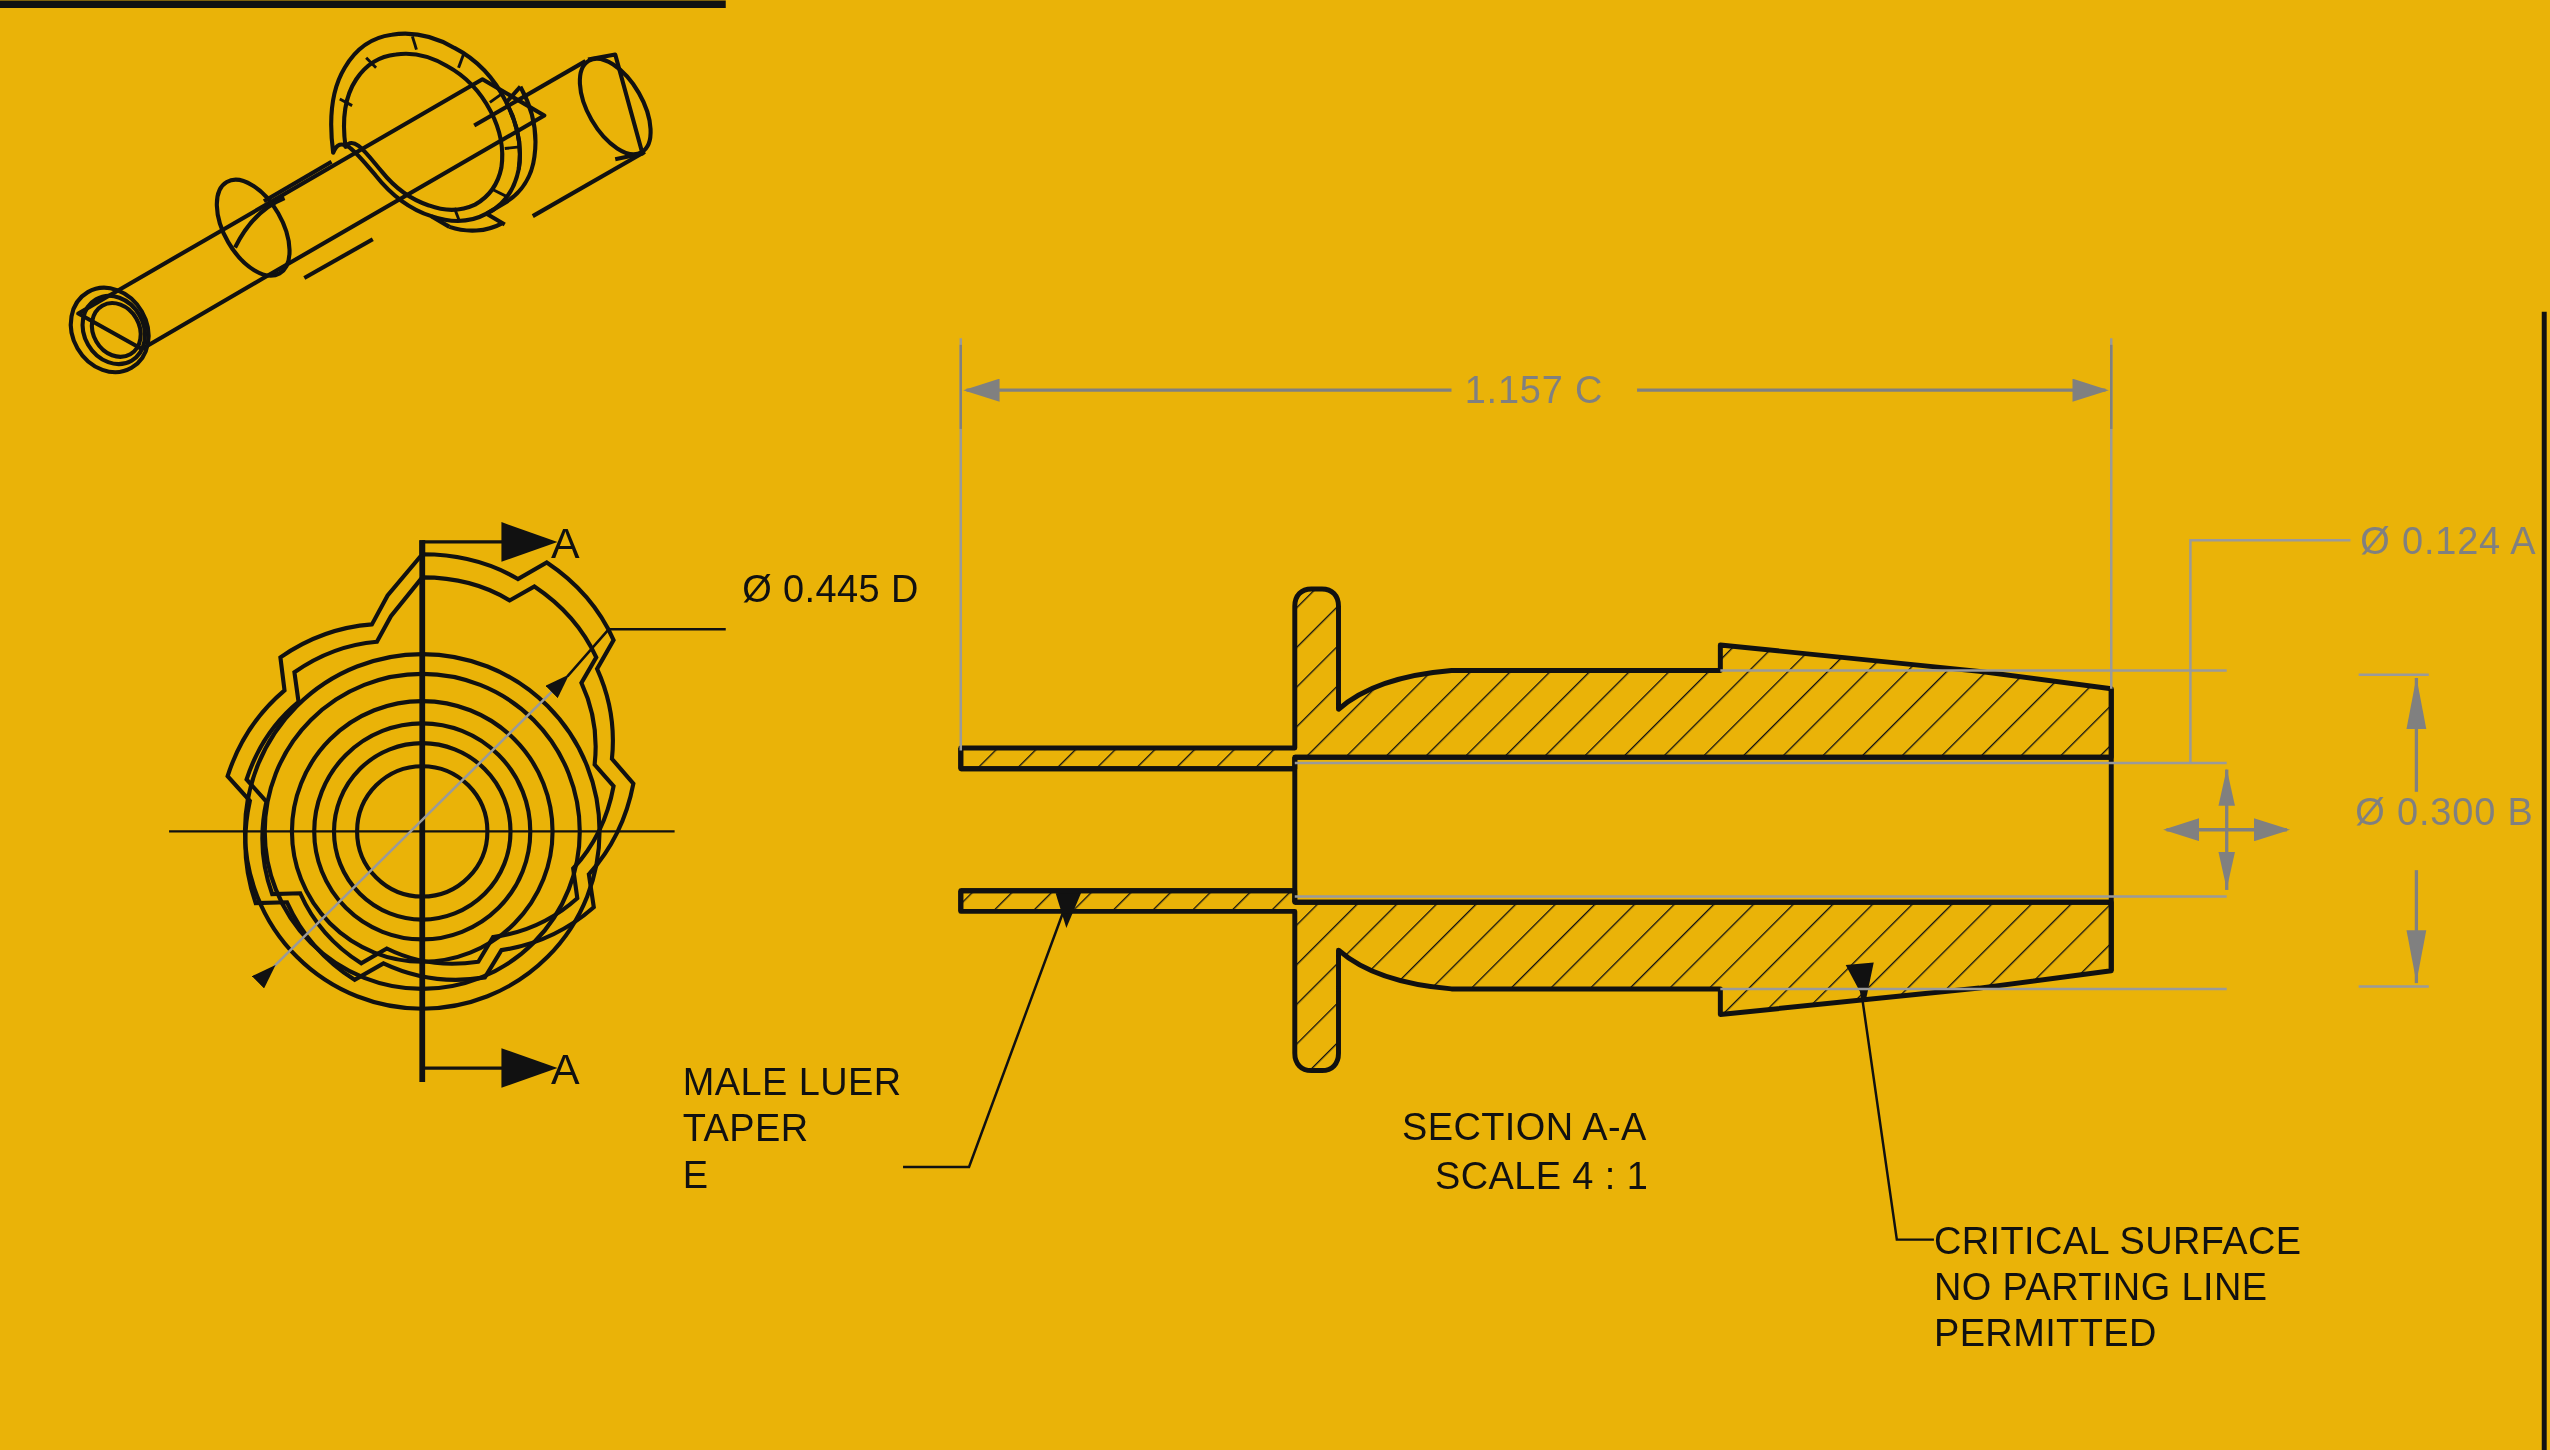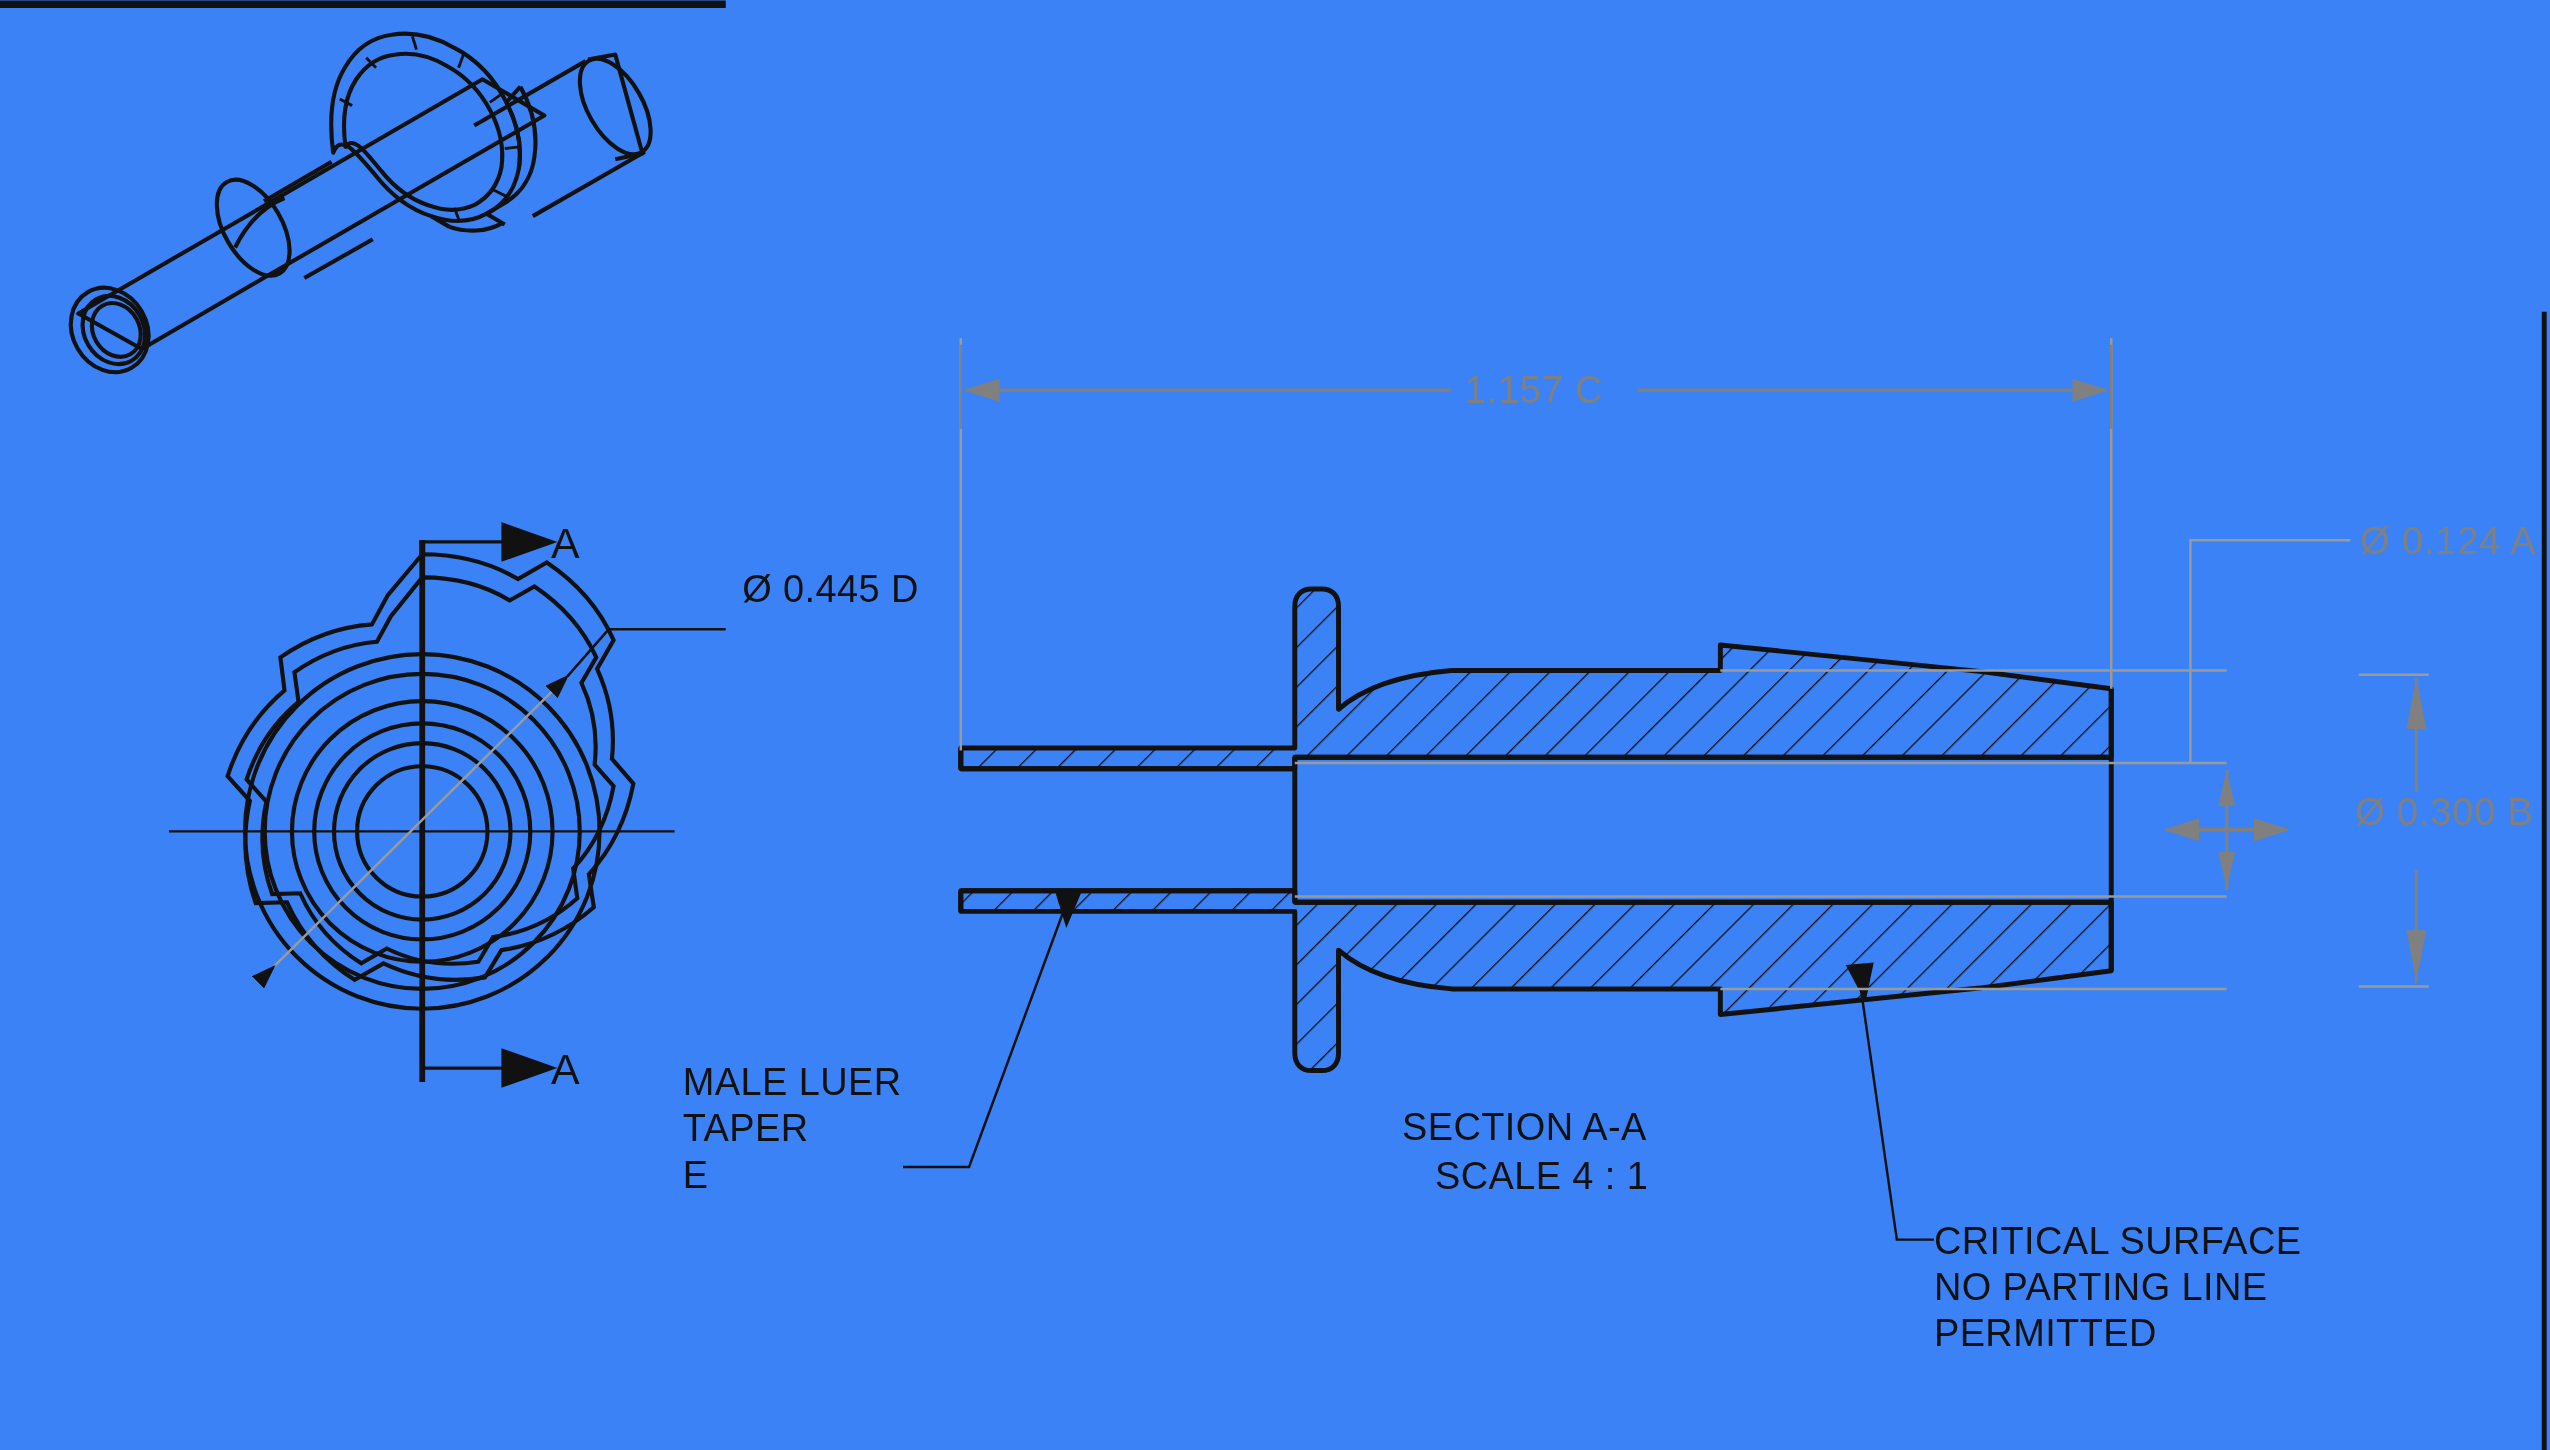--- a/index.html
+++ b/index.html
@@ -7,21 +7,21 @@
     padding: 0;
     background: #ffffff;
   }
   body {
     font-family: "Liberation Sans", sans-serif;
   }
   #sheet {
     position: relative;
     width: 2550px;
     height: 1450px;
-    background: #3b82f6;
+    background: #eab308;
     overflow: hidden;
   }
   #sheet svg {
     position: absolute;
     left: 0;
     top: 0;
   }
   .dimtext {
     font-family: "Liberation Sans", sans-serif;
     fill: #808080;

